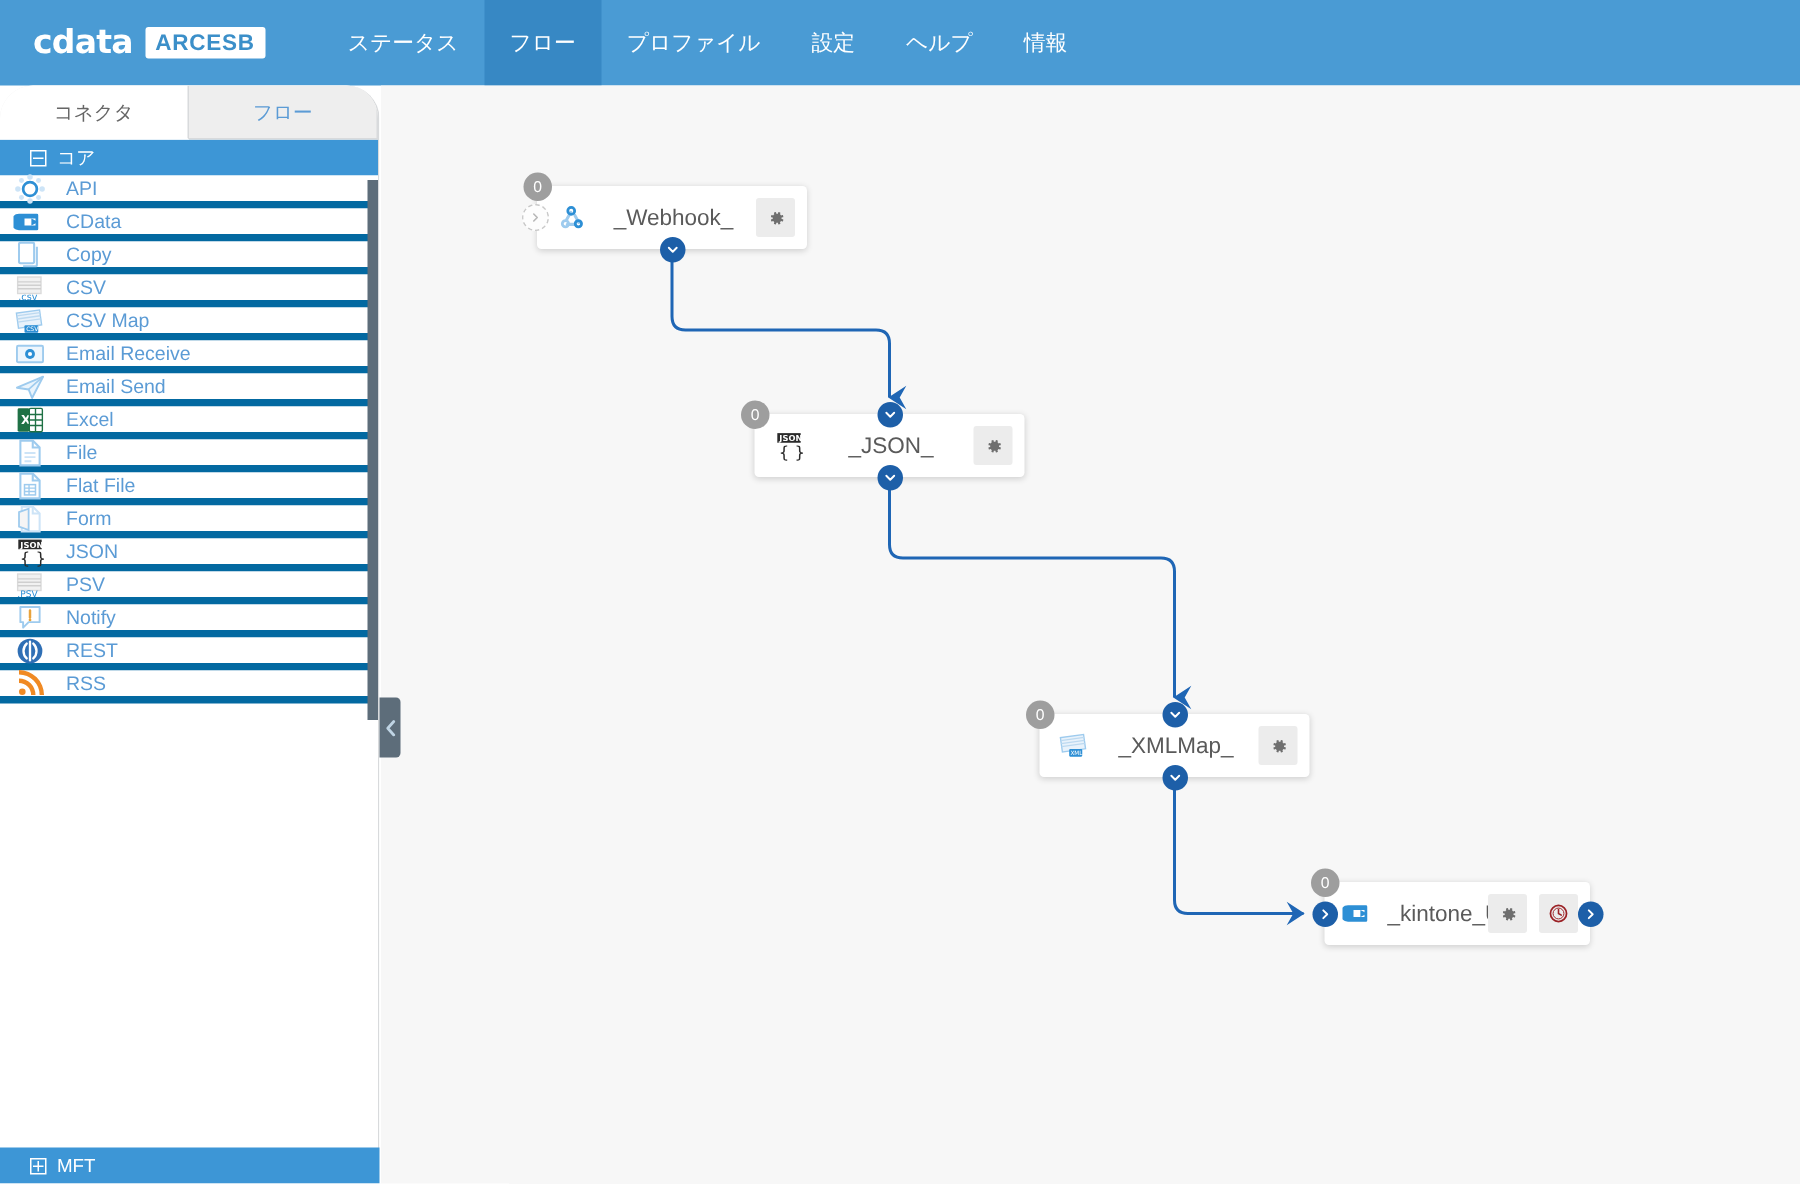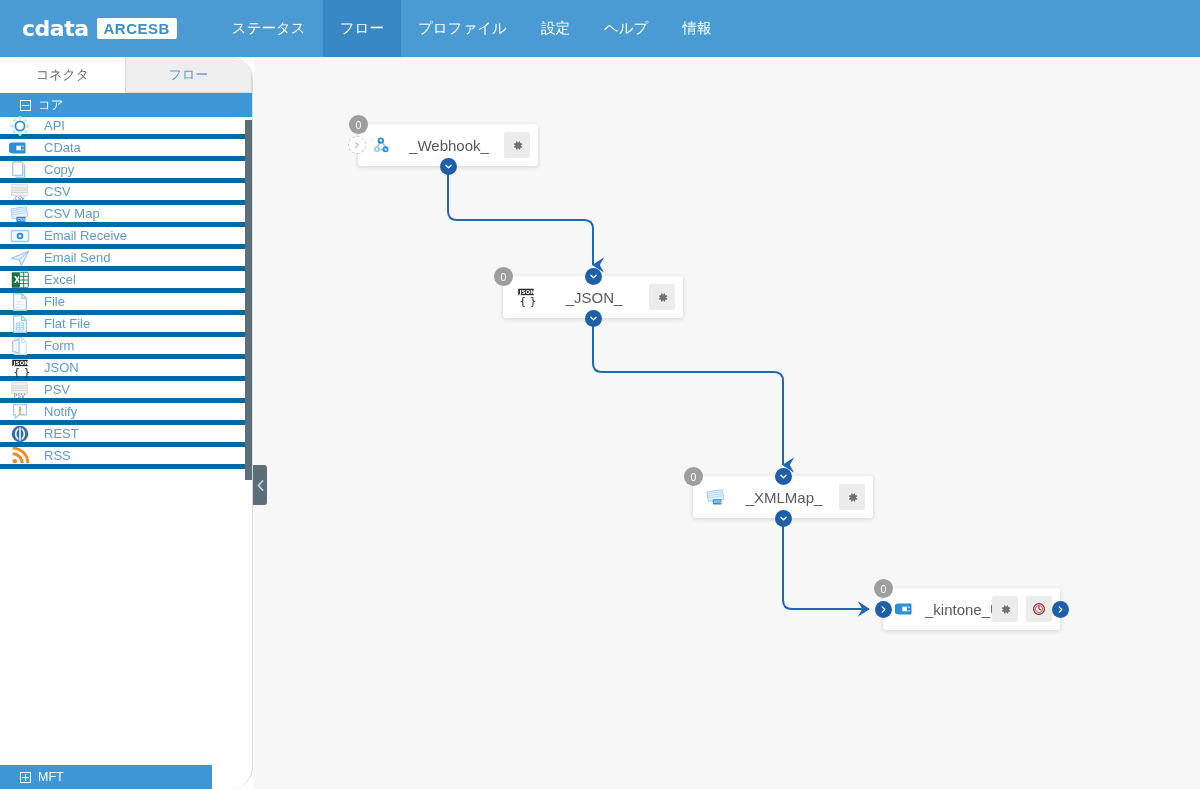--- a/index.html
+++ b/index.html
@@ -345,21 +345,21 @@
               </g>
             </svg>
           </span>
           <span class="conn-label">RSS</span>
         </div>
       </div>
 
     <div class="scrollthumb"></div>
   </div>
 
-  <div class="group-header" style="position:absolute;left:0;bottom:0;width:212px;z-index:25;">
+  <div class="group-header" style="position:absolute;left:0;bottom:0;width:253px;z-index:25;">
     <span class="boxicon plus"></span>
     <span>MFT</span>
   </div>
 
   <div class="collapse-handle">
     <svg width="7" height="11" viewBox="0 0 7 11">
       <path d="M5.5 1 L1.5 5.5 L5.5 10" stroke="#bfd4e4" stroke-width="1.8" fill="none" stroke-linecap="round" stroke-linejoin="round"></path>
     </svg>
   </div>
 

